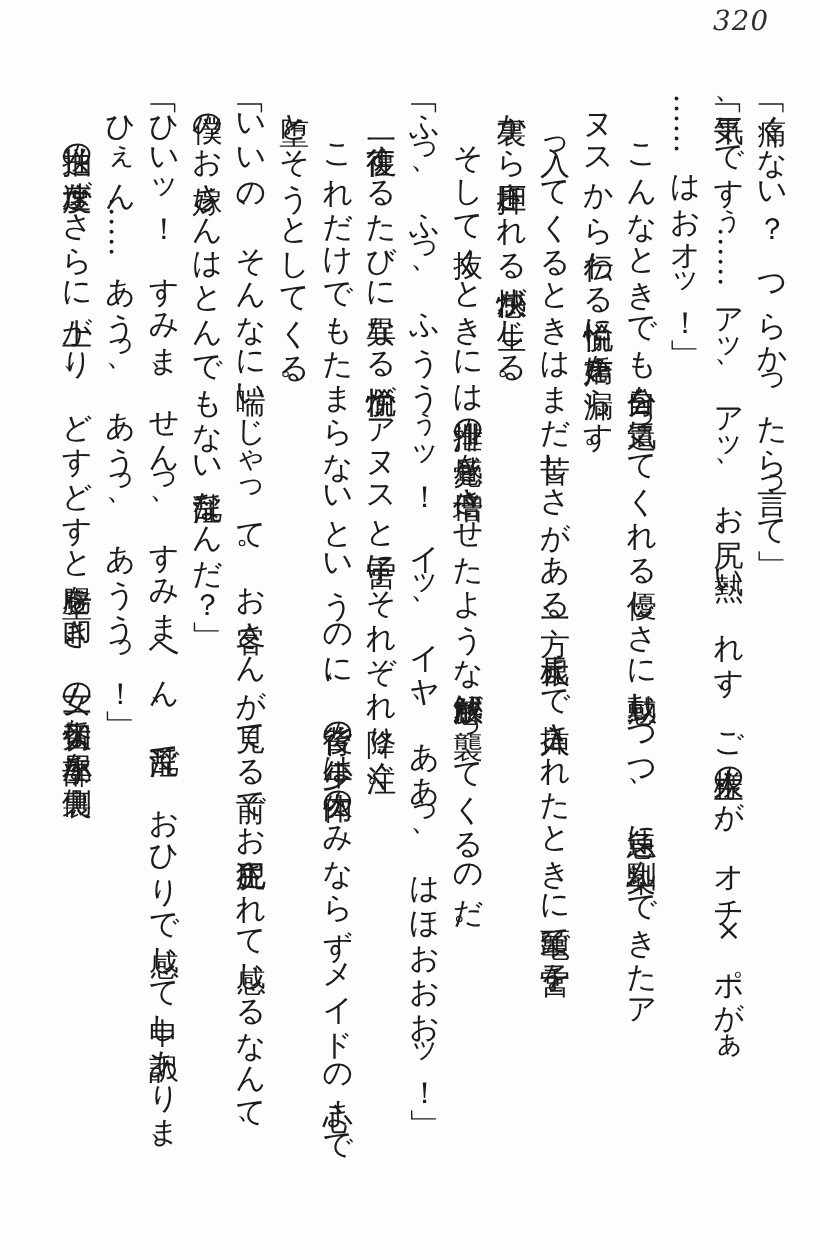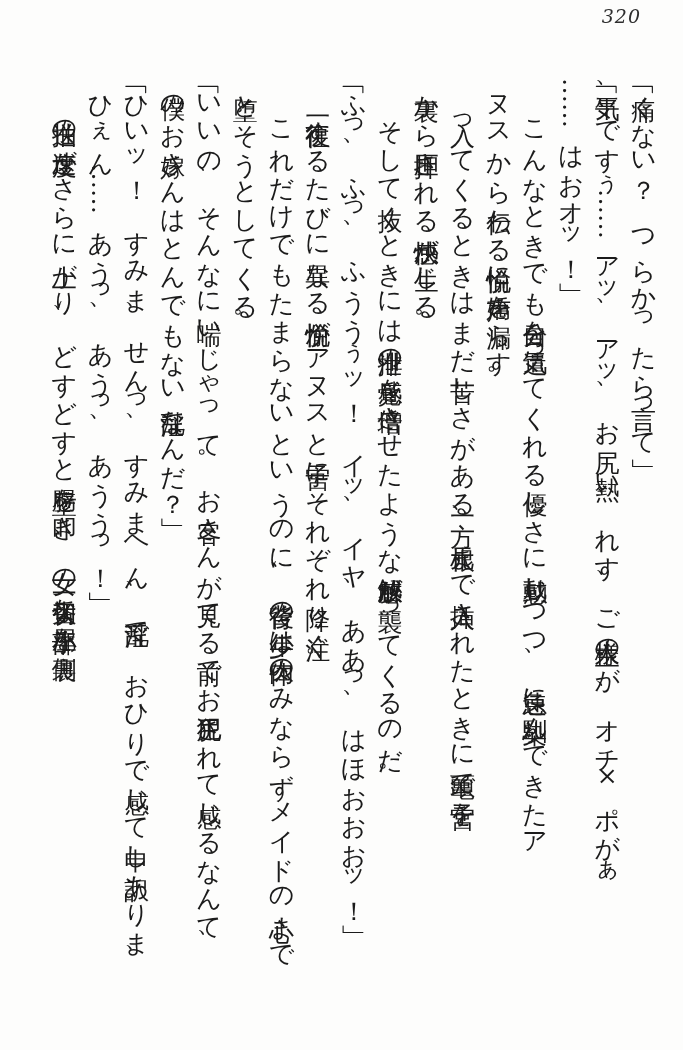--- a/index.html
+++ b/index.html
@@ -16,21 +16,21 @@
     position: relative;
     width: 683px;
     height: 1050px;
     background: #fdfdfc;
     overflow: hidden;
   }
   .page-number {
     position: absolute;
     top: 5px;
     right: 42px;
-    font-size: 19px;
+    font-size: 23px;
     font-style: italic;
     letter-spacing: 1px;
     color: #2e2e2e;
   }
   .text-block {
     position: absolute;
     top: 78px;
     right: 22px;
     height: 962px;
     writing-mode: vertical-rl;

